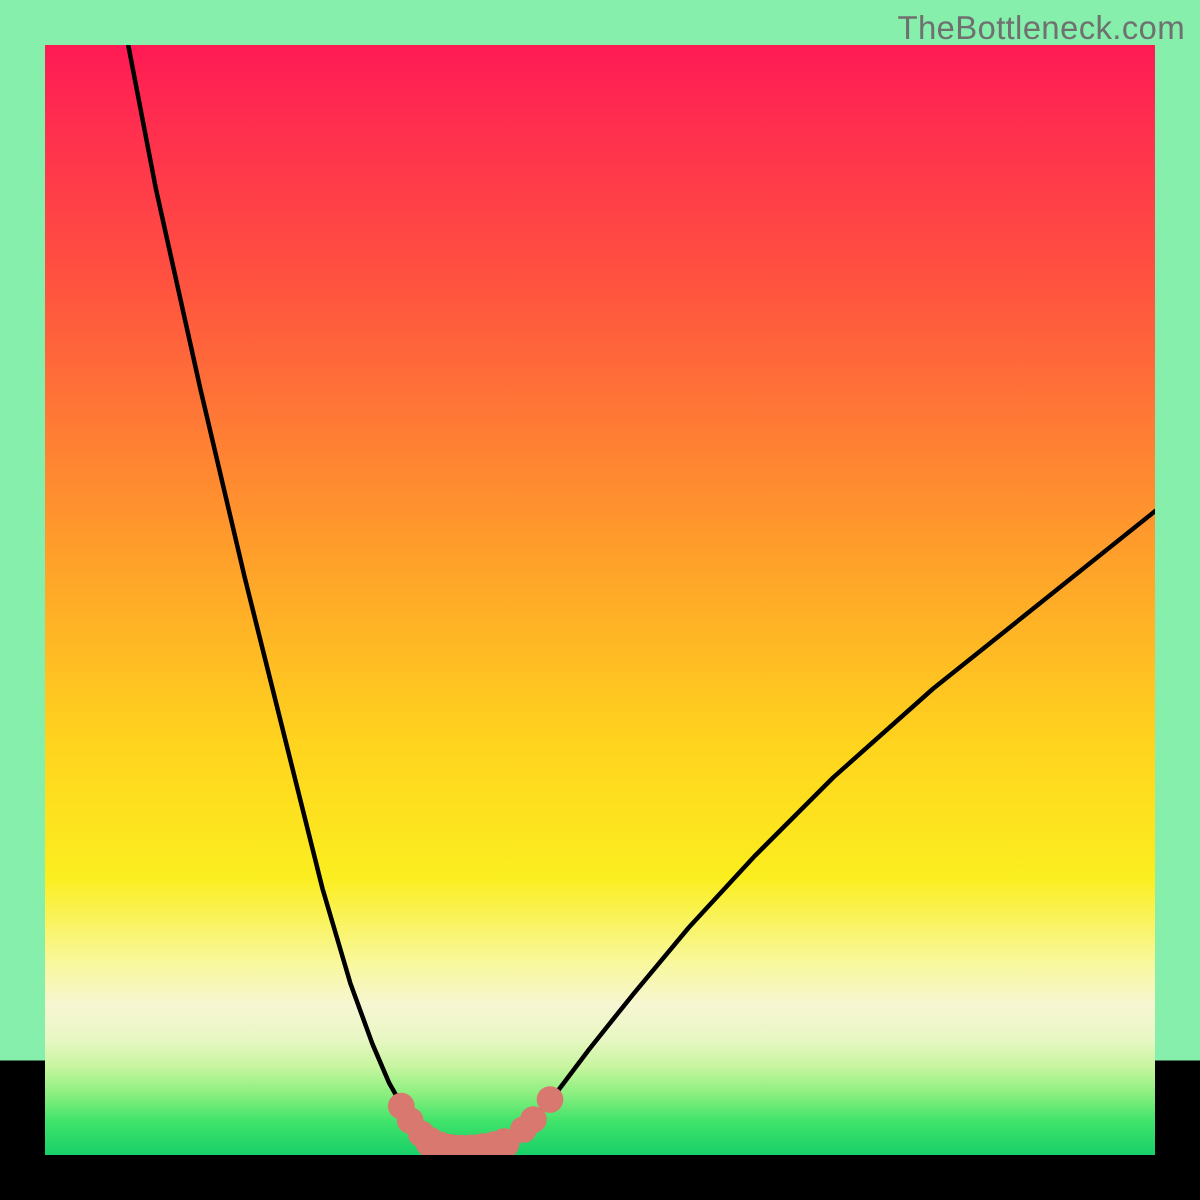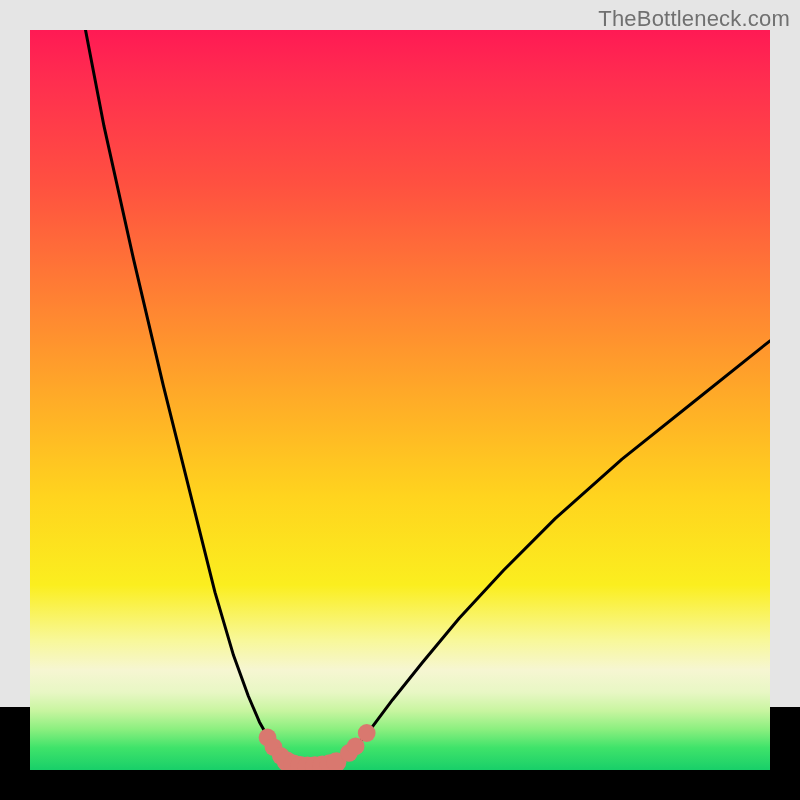--- a/index.html
+++ b/index.html
@@ -10,21 +10,21 @@
     background: #000;
     overflow: hidden;
     font-family: Arial, Helvetica, sans-serif;
   }
   .frame {
     position: absolute;
     left: 0;
     top: 0;
     width: 800px;
     height: 707px;
-    background: #e5e5e5;
+    background: #86efac;
   }
   .plot-area {
     position: absolute;
     left: 30px;
     top: 30px;
     width: 740px;
     height: 740px;
     overflow: hidden;
   }
   .gradient-bg {

